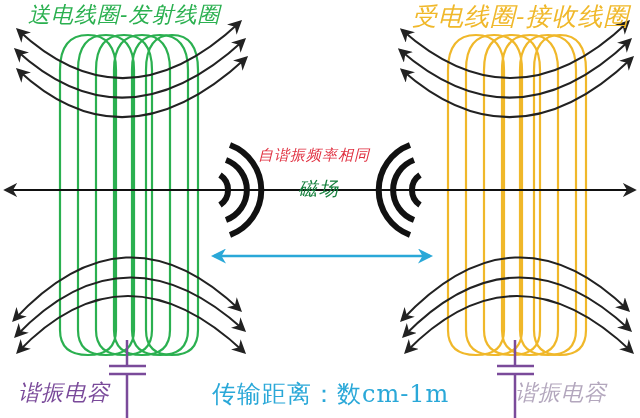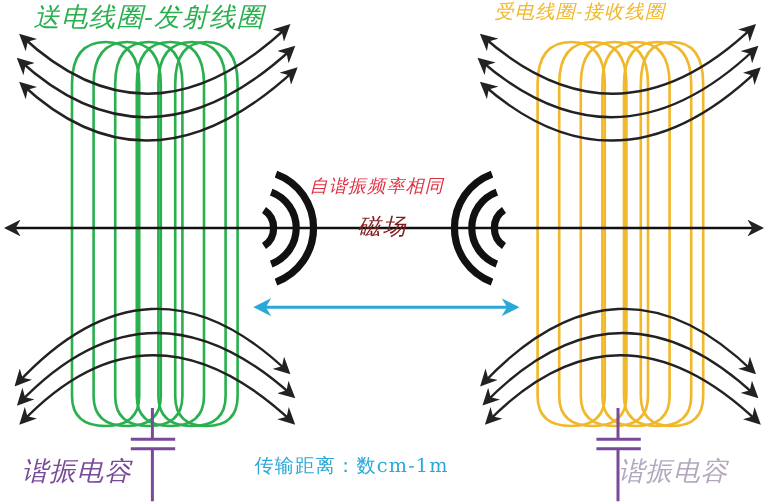--- a/index.html
+++ b/index.html
@@ -1,26 +1,26 @@
 <!DOCTYPE html>
 <html><head>
 <meta charset="utf-8">
 <style>
   html, body { margin: 0; padding: 0; background: #ffffff; }
   body { width: 640px; height: 418px; overflow: hidden; position: relative;
          font-family: "DejaVu Serif", "Liberation Serif", serif; }
   #stage { position: absolute; left: 0; top: 0; width: 640px; height: 418px; }
   .lbl { position: absolute; white-space: nowrap; font-style: italic; }
   .title-tx { left: 28px; top: 0px; font-size: 22px; color: #2bb050; letter-spacing: 1px; }
-  .title-rx { left: 412px; top: 0px; font-size: 16px; color: #f0b82a; letter-spacing: 1px; }
+  .title-rx { left: 412px; top: 0px; font-size: 25px; color: #f0b82a; letter-spacing: 1px; }
   .self-res { left: 258px; top: 146px; font-size: 15px; color: #e03040; letter-spacing: 1px; font-style: italic; }
-  .field { left: 298px; top: 176px; font-size: 19px; color: #7f1d1d; letter-spacing: 2px; }
+  .field { left: 298px; top: 176px; font-size: 19px; color: #15803d; letter-spacing: 2px; }
   .cap-left { left: 18px; top: 378px; font-size: 22px; color: #7a4a9a; letter-spacing: 1px; }
   .cap-right { left: 515px; top: 378px; font-size: 22px; color: #9a8aa8; letter-spacing: 1px; opacity: 0.75; }
-  .distance { left: 212px; top: 378px; font-size: 16px; color: #2aa8d8; font-style: normal; letter-spacing: 1px; }
+  .distance { left: 212px; top: 378px; font-size: 24px; color: #2aa8d8; font-style: normal; letter-spacing: 1px; }
   .watermark { left: 452px; top: 380px; font-size: 15px; color: #111; font-style: normal;
                font-family: "DejaVu Sans Mono", "Liberation Mono", monospace; }
 </style>
 </head>
 <body>
 
 <div id="stage">
   <svg width="640" height="418" viewBox="0 0 640 418" xmlns="http://www.w3.org/2000/svg" style="position:absolute;left:0;top:0;">
     <defs>
       <marker id="ah" viewBox="0 0 10 10" refX="8" refY="5" markerWidth="7" markerHeight="7" orient="auto-start-reverse">

